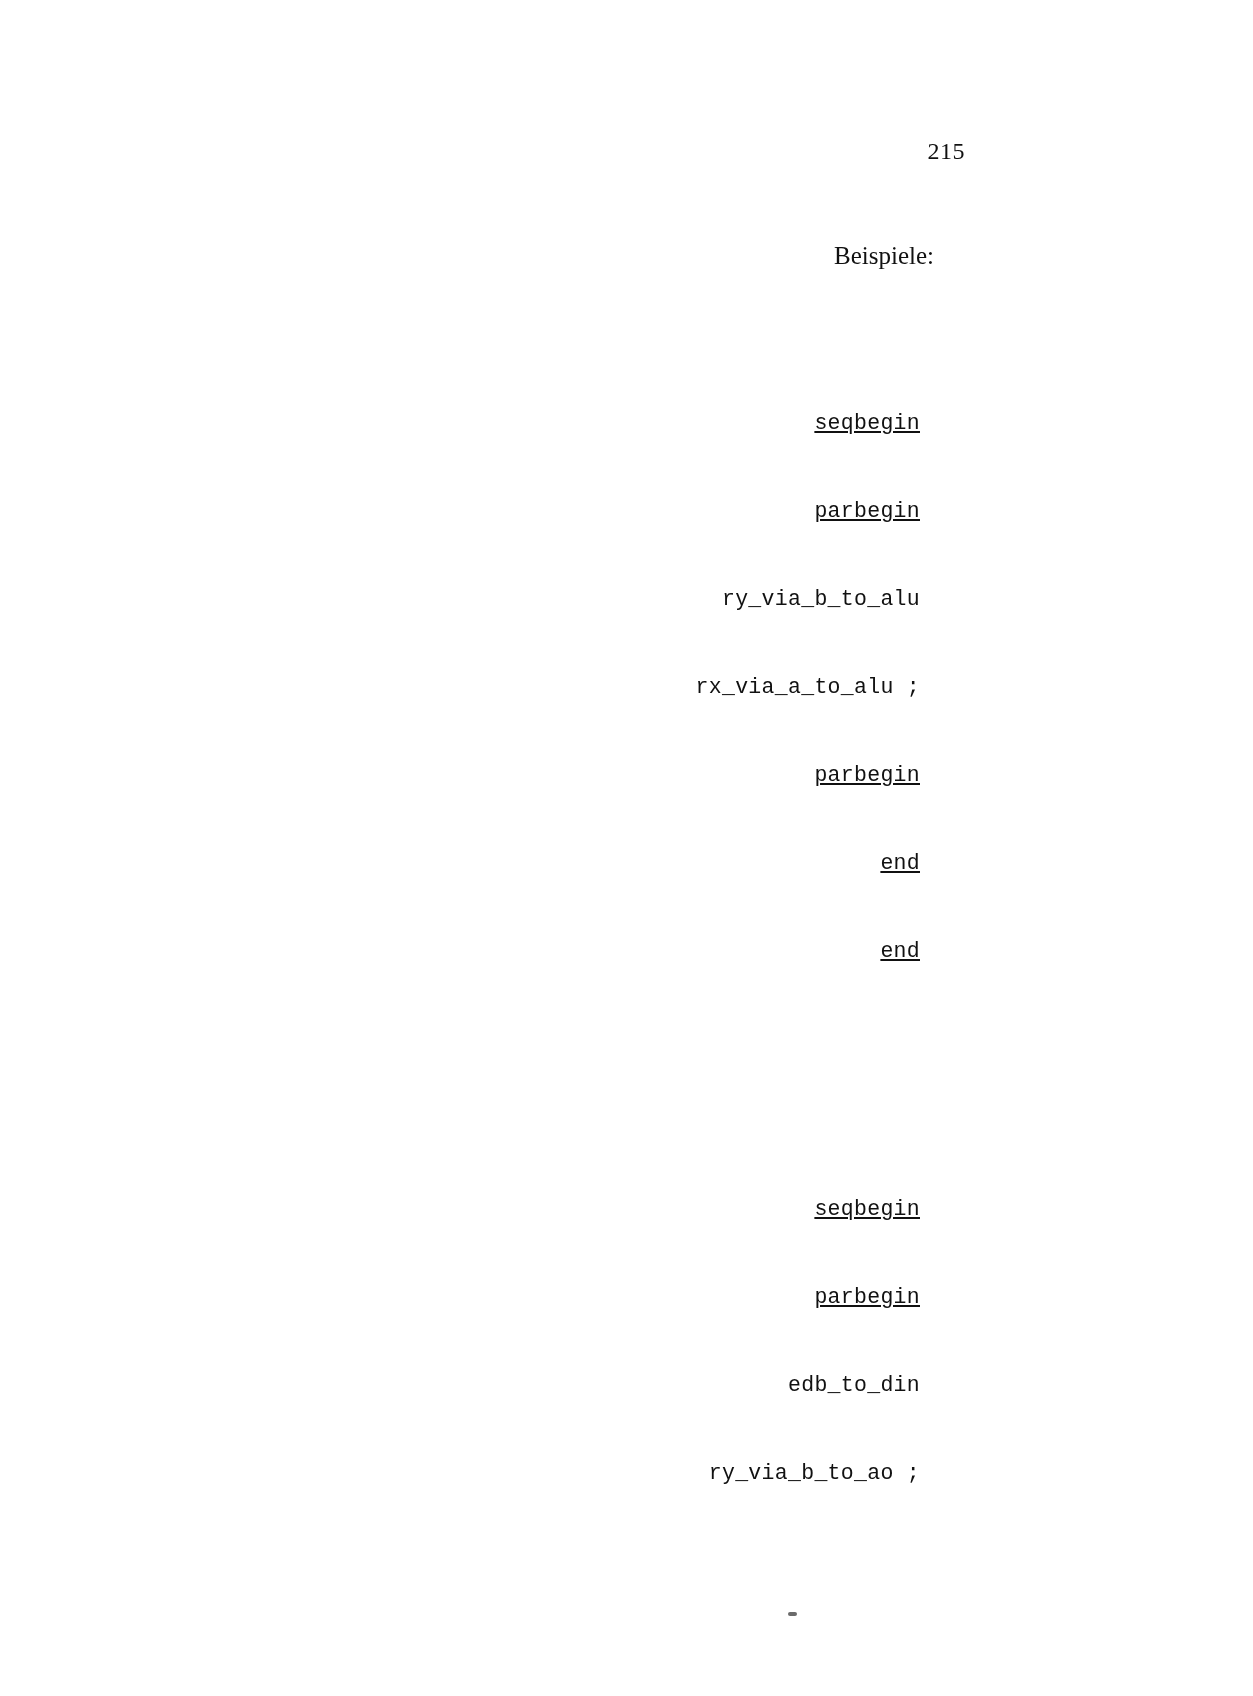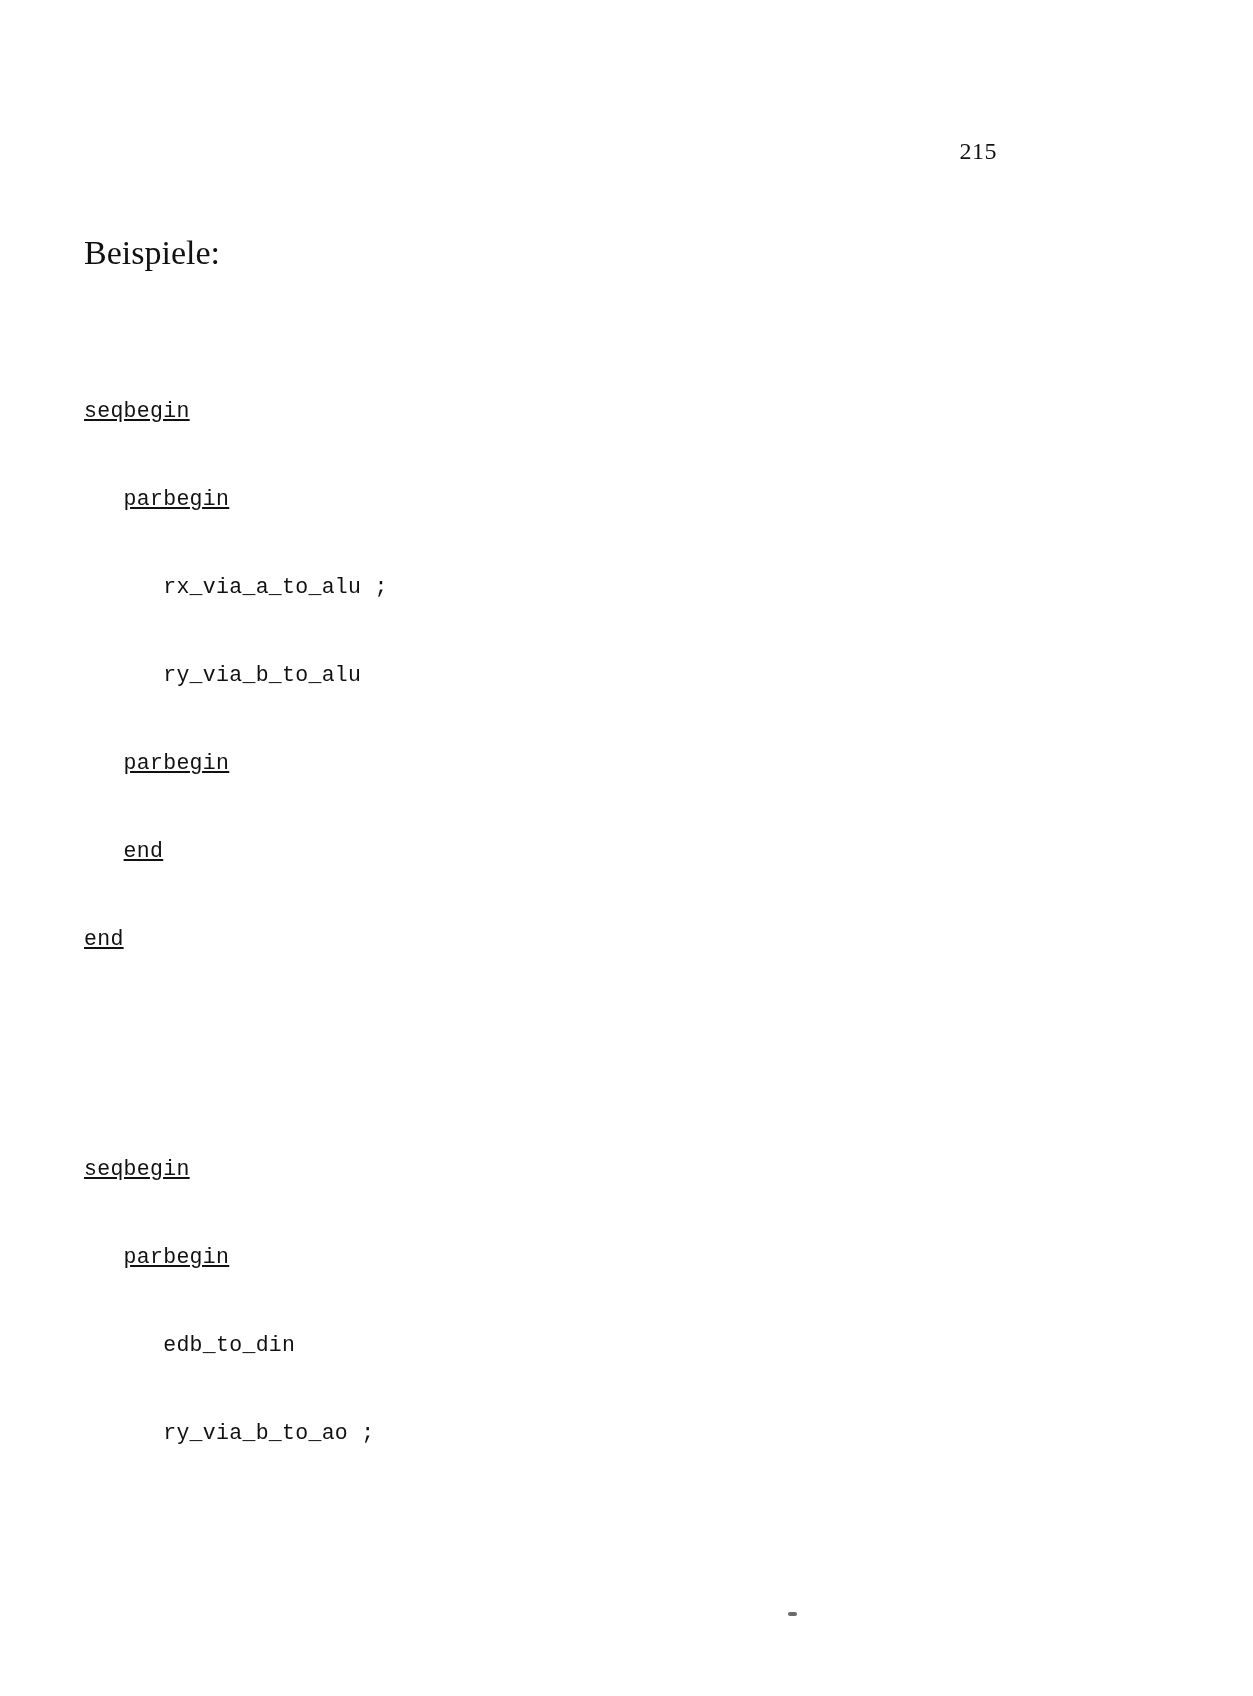--- a/index.html
+++ b/index.html
@@ -16,42 +16,44 @@
     overflow: hidden;
   }
   .page {
     position: absolute;
     inset: 0;
     padding: 0;
   }
   .page-number {
     position: absolute;
     top: 138px;
-    right: 256px;
+    right: 288px;
     font-family: "Liberation Serif", serif;
     font-size: 24px;
     letter-spacing: 0.5px;
   }
   .content {
     position: absolute;
     left: 84px;
     top: 230px;
     width: 850px;
   }
   .para-label {
     font-family: "Liberation Serif", serif;
-    font-size: 34px;
-    margin: 4px 0 28px 0;
+    font-size: 25px;
+    margin: 12px 0 28px 0;
+    text-align: right;
   }
   .code-block {
     font-family: "Liberation Mono", monospace;
     font-size: 21.5px;
     line-height: 29px;
-    margin: 0;
+    margin: 14px;
     white-space: pre;
+    text-align: right;
   }
   .code-line {
     white-space: pre;
     font-family: "Liberation Mono", monospace;
     font-size: 21.5px;
     line-height: 30px;
     letter-spacing: 0.3px;
   }
   .kw {
     text-decoration: underline;
@@ -80,22 +82,22 @@
   <div class="content">
 
     <div class="para-label">Beispiele:</div>
 
 
     <div class="gap-md"></div>
 
     <div class="code-block">
       <div class="code-line"><span class="kw">seqbegin</span></div>
       <div class="code-line">   <span class="kw">parbegin</span></div>
+      <div class="code-line">      ry_via_b_to_alu</div>
       <div class="code-line">      rx_via_a_to_alu ;</div>
-      <div class="code-line">      ry_via_b_to_alu</div>
       <div class="code-line">   <span class="kw">parbegin</span></div>
       <div class="code-line">   <span class="kw">end</span></div>
       <div class="code-line"><span class="kw">end</span></div>
     </div>
 
     <div class="gap-lg"></div>
 
 
     <div class="gap-md"></div>
 

